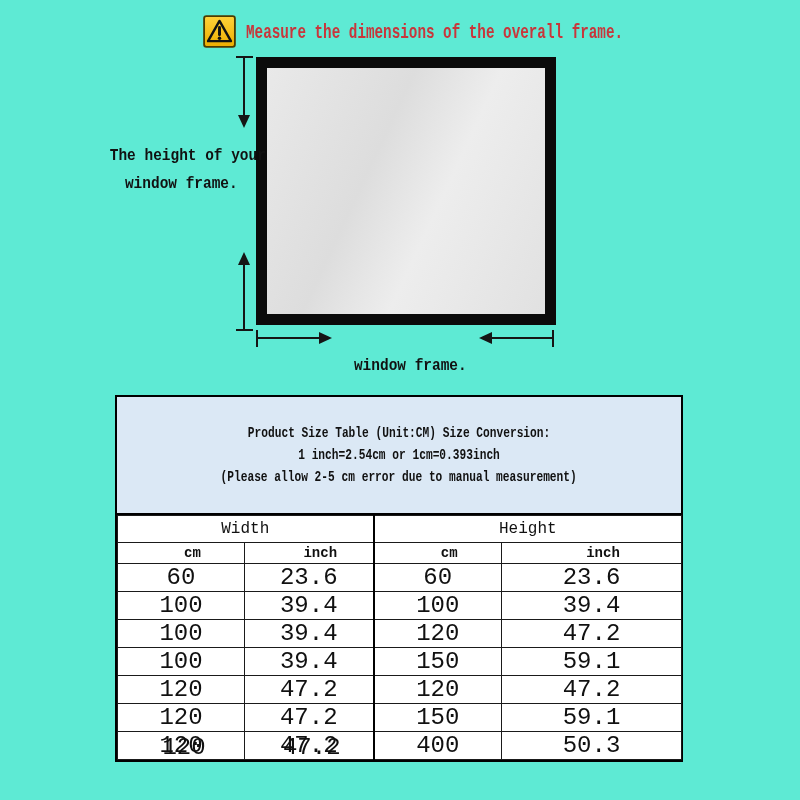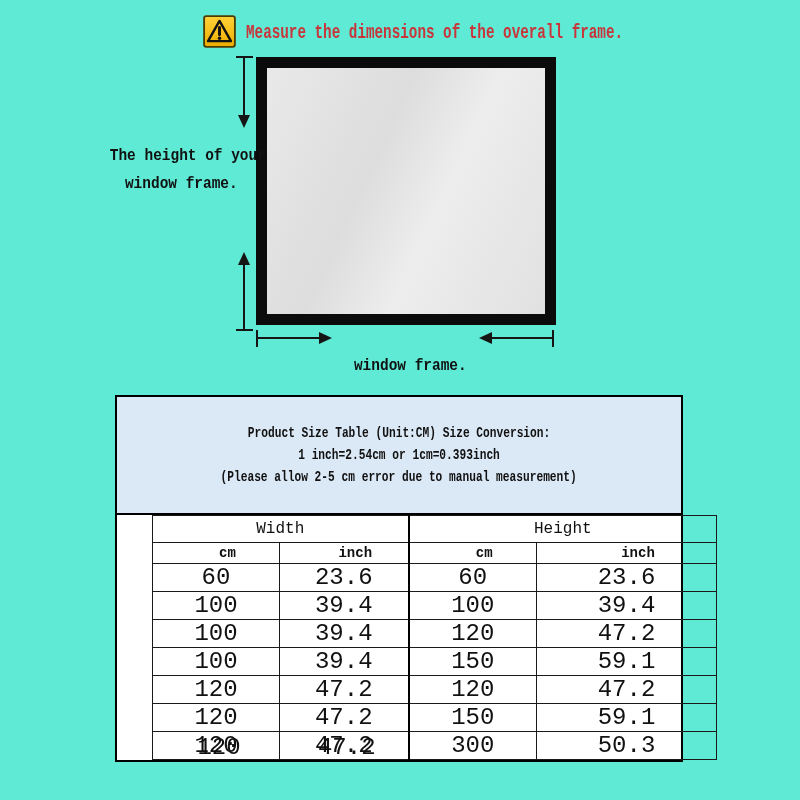--- a/index.html
+++ b/index.html
@@ -37,21 +37,21 @@
   .size-table {
     position:absolute; left:115px; top:395px; width:568px;
     border:2px solid #000; background:#fff;
   }
   .note-box {
     height:118px; background:#dbe8f5; border-bottom:2px solid #000;
     display:flex; flex-direction:column; justify-content:center; align-items:center;
   }
   .note-line { font-size:14px; font-weight:700; line-height:22px; white-space:nowrap;
     display:inline-block; transform:scaleX(0.8); transform-origin:center; }
-  table { width:100%; border-collapse:collapse; table-layout:fixed;margin-left:35px; }
+  table { width:100%; border-collapse:collapse; table-layout:fixed; }
   th, td { border:1px solid #1a1a1a; text-align:center; padding:0; }
   .group-row th { height:27px; font-size:16px; font-weight:400; }
   .unit-row th  { height:21px; font-size:14px; font-weight:700;padding-left:23px; }
   tbody td { height:27px; font-size:24px; font-weight:400; position:relative; }
   .hdiv { border-left:2.5px solid #000 !important; }
   tbody td:nth-child(3) { border-left:2.5px solid #000; }
   .cell-ghost {
     position:absolute; left:50%; top:50%;
     transform:translate(calc(-50% + 3px), calc(-50% + 1px));
     color:#111;
@@ -158,20 +158,20 @@
           </tr>
           <tr>
             <td><span>120</span></td>
             <td><span>47.2</span></td>
             <td><span>150</span></td>
             <td><span>59.1</span></td>
           </tr>
           <tr>
             <td><span>120</span><span class="cell-ghost">120</span></td>
             <td><span>47.2</span><span class="cell-ghost">47.2</span></td>
-            <td><span>300</span></td>
+            <td><span>400</span></td>
             <td><span>50.3</span></td>
           </tr>
         </tbody>
     </table>
   </div>
 
 </div>
 
 </body></html>

